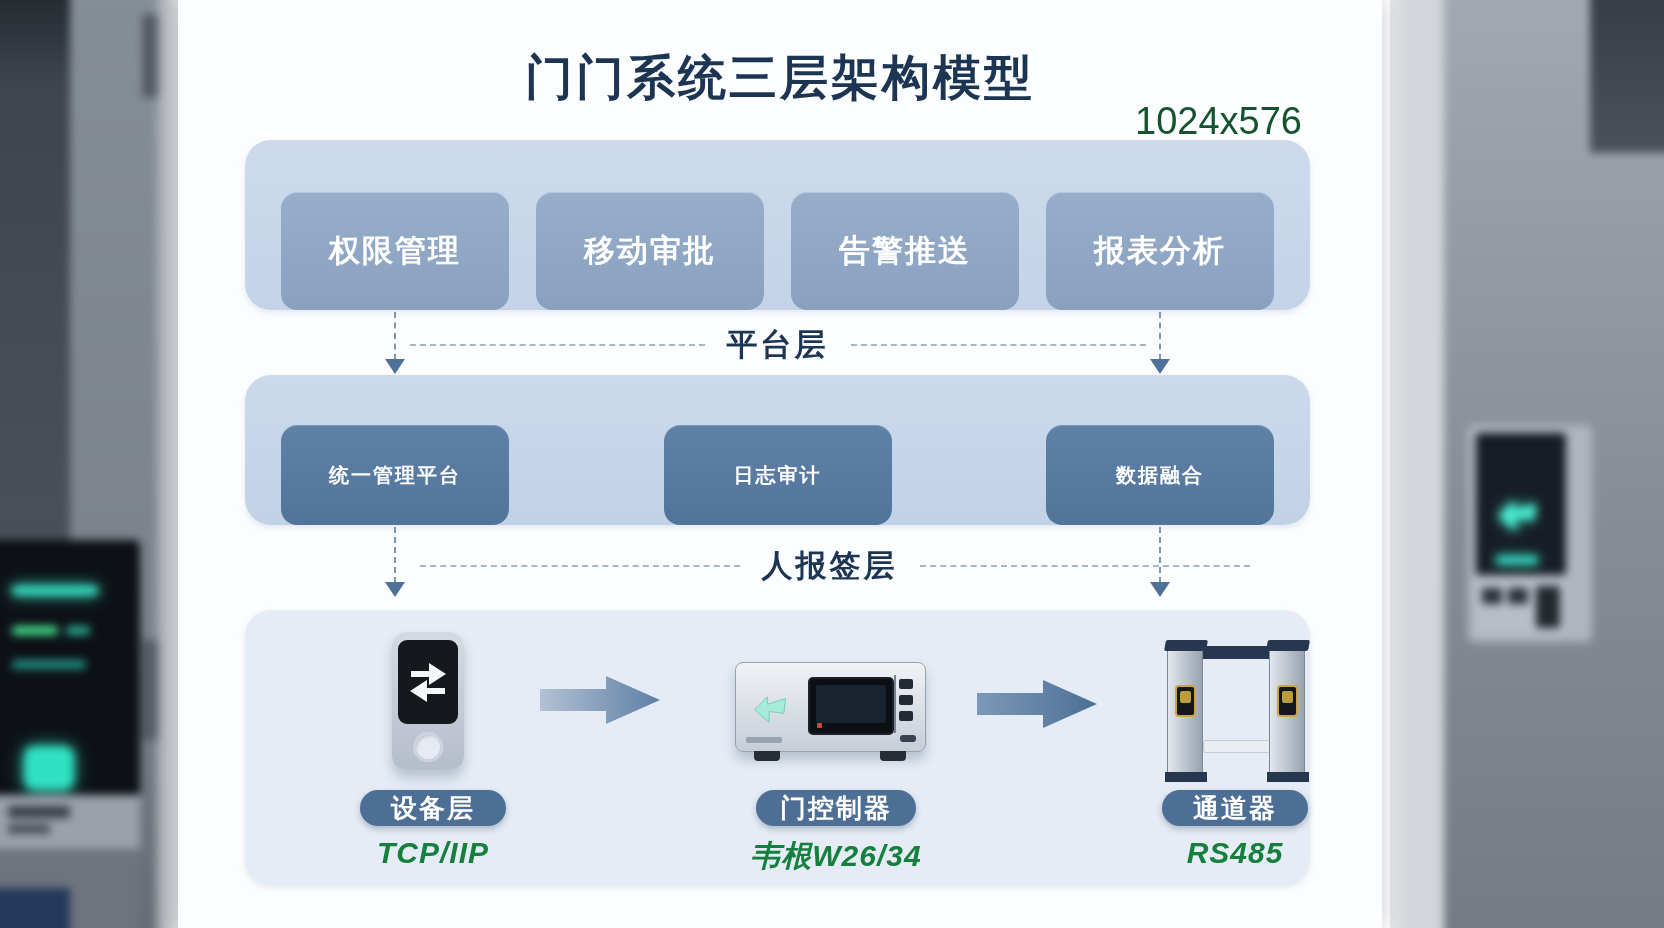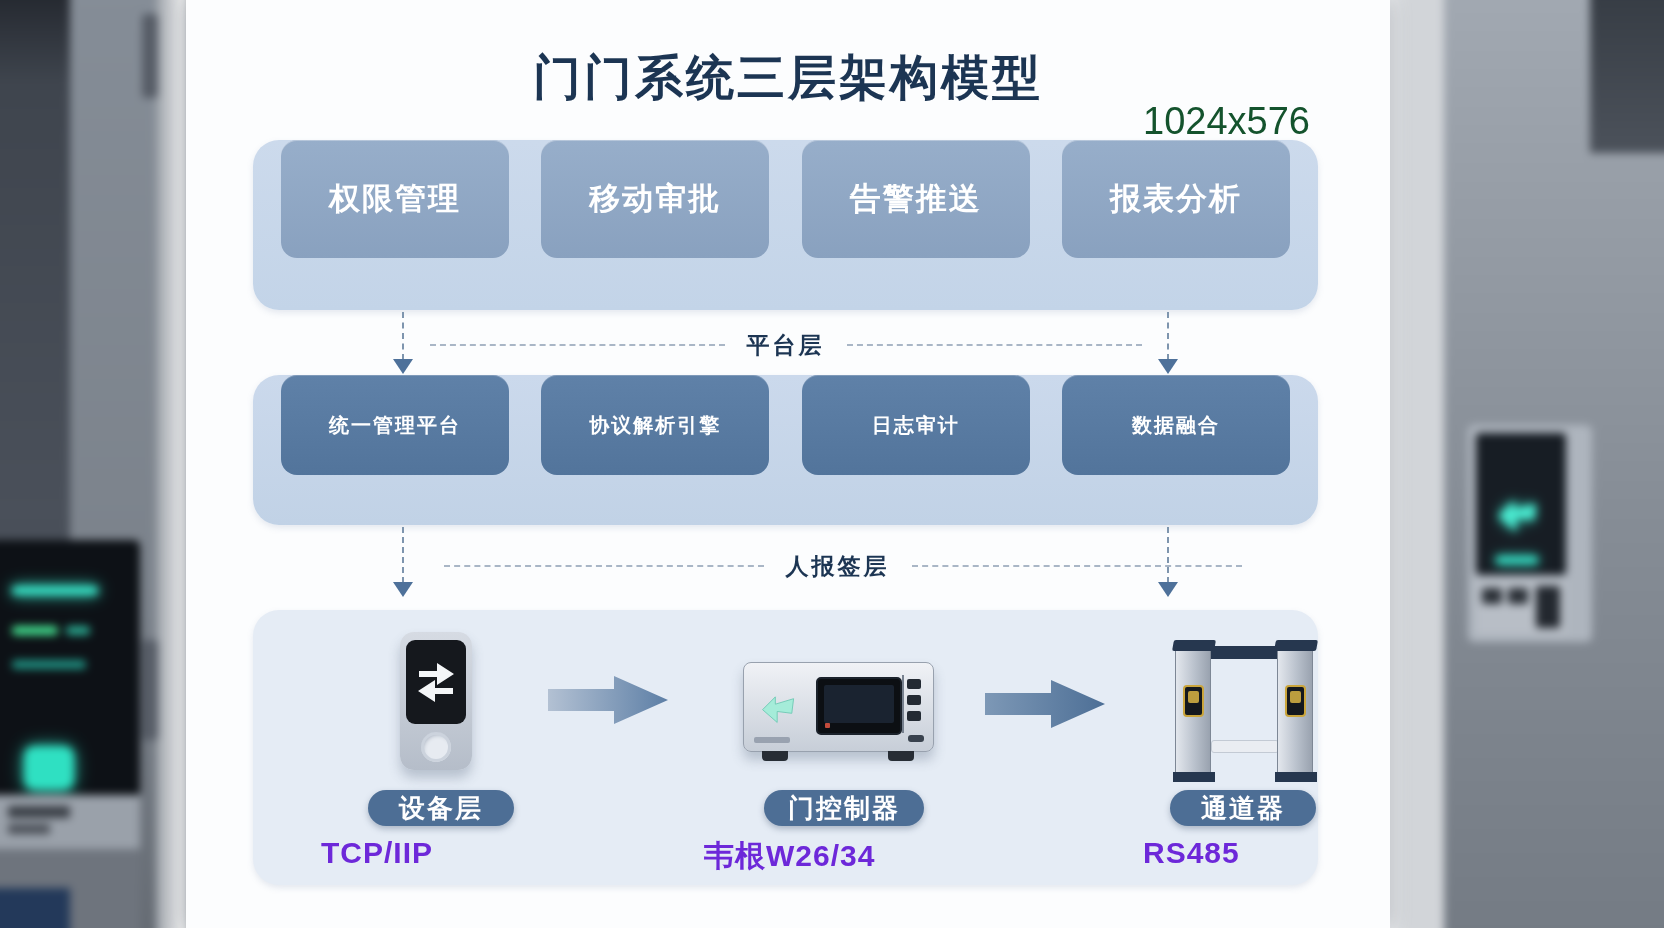--- a/index.html
+++ b/index.html
@@ -39,63 +39,63 @@
   .r-frame{left:90px;top:437px;width:124px;height:217px;background:#aeb5be;border-radius:6px;}
   .r-screen{left:98px;top:445px;width:90px;height:142px;background:#171d24;border-radius:4px;}
   .r-glyph{left:116px;top:500px;width:46px;height:52px;}
   .r-dash{left:118px;top:568px;width:42px;height:8px;background:#35d9c0;border-radius:3px;box-shadow:0 0 10px rgba(53,217,192,.9);}
   .r-keys{left:98px;top:592px;width:90px;height:54px;background:#b8bec6;}
   .r-k1{left:104px;top:600px;width:20px;height:16px;background:#2c3138;border-radius:2px;}
   .r-k2{left:130px;top:600px;width:20px;height:16px;background:#2c3138;border-radius:2px;}
   .r-k3{left:158px;top:598px;width:24px;height:42px;background:#23282f;border-radius:2px;}
 
   
-  .panel{position:absolute;left:186px;top:0;width:1204px;height:928px;background:#fcfdfe;box-shadow:0 0 20px rgba(30,40,60,.25);}
+  .panel{position:absolute;left:178px;top:0;width:1204px;height:928px;background:#fcfdfe;box-shadow:0 0 20px rgba(30,40,60,.25);}
   .title{position:absolute;top:46px;left:0;width:100%;text-align:center;font-size:48px;font-weight:bold;color:#1c3553;letter-spacing:3px;}
   .res-label{position:absolute;top:100px;right:80px;font-size:38px;font-weight:500;color:#14532d;}
 
   .layer{position:absolute;left:67px;width:1065px;border-radius:26px;box-sizing:border-box;
-         display:flex;align-items:flex-start;justify-content:space-between;padding:0 28px;
+         display:flex;align-items:flex-end;justify-content:space-between;padding:0 36px;
          box-shadow:0 3px 6px rgba(120,140,170,.18);gap:24px;}
   .layer1{top:140px;height:170px;background:linear-gradient(180deg,#ccdaec,#c3d4e8);}
   .layer2{top:375px;height:150px;background:linear-gradient(180deg,#cbd9ec,#c1d2e6);}
   .lbox{width:228px;border-radius:16px;display:flex;align-items:center;justify-content:center;
         color:#ffffff;font-weight:bold;letter-spacing:2px;}
   .layer1 .lbox{height:118px;font-size:31px;background:linear-gradient(180deg,#97aecA,#89a1bf);box-shadow:inset 0 1px 0 rgba(255,255,255,.3);}
   .layer2 .lbox{height:100px;font-size:20px;background:linear-gradient(180deg,#5f81a8,#52749b);box-shadow:inset 0 1px 0 rgba(255,255,255,.2);}
 
   .divider{position:absolute;left:67px;width:1065px;display:flex;align-items:center;justify-content:center;}
   .divider1{top:325px;height:40px;}
   .divider2{top:546px;height:40px;transform:translateX(57px);}
   .dash-h{height:0;border-top:2px dashed #a9b6c6;}
   .dash-h.left1,.dash-h.right1{width:295px;}
   .dash-h.left2{width:320px;}
   .dash-h.right2{width:330px;}
-  .divider-label{font-size:23px;font-weight:bold;color:#1c3553;letter-spacing:3px;margin:0 22px;white-space:nowrap;}
+  .divider-label{font-size:31px;font-weight:bold;color:#1c3553;letter-spacing:3px;margin:0 22px;white-space:nowrap;}
 
   .vline{position:absolute;width:0;border-left:2px dashed #7e95ae;}
   .vl-d1a{left:216px;top:312px;height:48px;}
   .vl-d1b{left:981px;top:312px;height:48px;}
   .vl-d2a{left:216px;top:527px;height:56px;}
   .vl-d2b{left:981px;top:527px;height:56px;}
   .varrow{position:absolute;width:0;height:0;border-left:10px solid transparent;border-right:10px solid transparent;border-top:15px solid #4e719a;}
   .va-d1a{left:207px;top:359px;}
   .va-d1b{left:972px;top:359px;}
   .va-d2a{left:207px;top:582px;}
   .va-d2b{left:972px;top:582px;}
 
   
   .layer3{position:absolute;left:67px;top:610px;width:1065px;height:275px;background:#e5ecf5;border-radius:26px;box-shadow:0 3px 6px rgba(120,140,170,.18);}
   .pill{position:absolute;height:36px;border-radius:18px;background:#4d6e95;color:#fff;
         font-size:26px;font-weight:bold;letter-spacing:2px;display:flex;align-items:center;justify-content:center;
         box-shadow:0 3px 6px rgba(60,80,110,.35);top:180px;}
   .pill1{left:115px;width:146px;}
   .pill2{left:511px;width:160px;}
   .pill3{left:917px;width:146px;}
-  .proto{position:absolute;top:226px;font-size:30px;font-weight:600;color:#6d28d9;letter-spacing:1px;}
+  .proto{position:absolute;top:226px;text-align:center;font-size:30px;font-weight:600;color:#15803d;letter-spacing:1px;font-style:italic;}
   .proto1{left:68px;width:240px;}
   .proto2{left:451px;width:280px;}
   .proto3{left:890px;width:200px;}
 
   .flow-arrow{position:absolute;width:120px;height:48px;
     clip-path:polygon(0 27%,55% 27%,55% 0,100% 50%,55% 100%,55% 73%,0 73%);}
   .fa1{left:295px;top:66px;background:linear-gradient(90deg,#b3c1d3,#5d7fa6);}
   .fa2{left:732px;top:70px;background:linear-gradient(90deg,#7d98b6,#4d6f96);}
 
   
@@ -197,21 +197,20 @@
     <div class="divider-label">平台层</div>
     <div class="dash-h right1"></div>
   </div>
   <div class="vline vl-d1a"></div>
   <div class="vline vl-d1b"></div>
   <div class="varrow va-d1a"></div>
   <div class="varrow va-d1b"></div>
 
   <div class="layer layer2">
     <div class="lbox">统一管理平台</div>
-    <div class="lbox">协议解析引擎</div>
     <div class="lbox">日志审计</div>
     <div class="lbox">数据融合</div>
   </div>
 
   <div class="divider divider2">
     <div class="dash-h left2"></div>
     <div class="divider-label">人报签层</div>
     <div class="dash-h right2"></div>
   </div>
   <div class="vline vl-d2a"></div>

